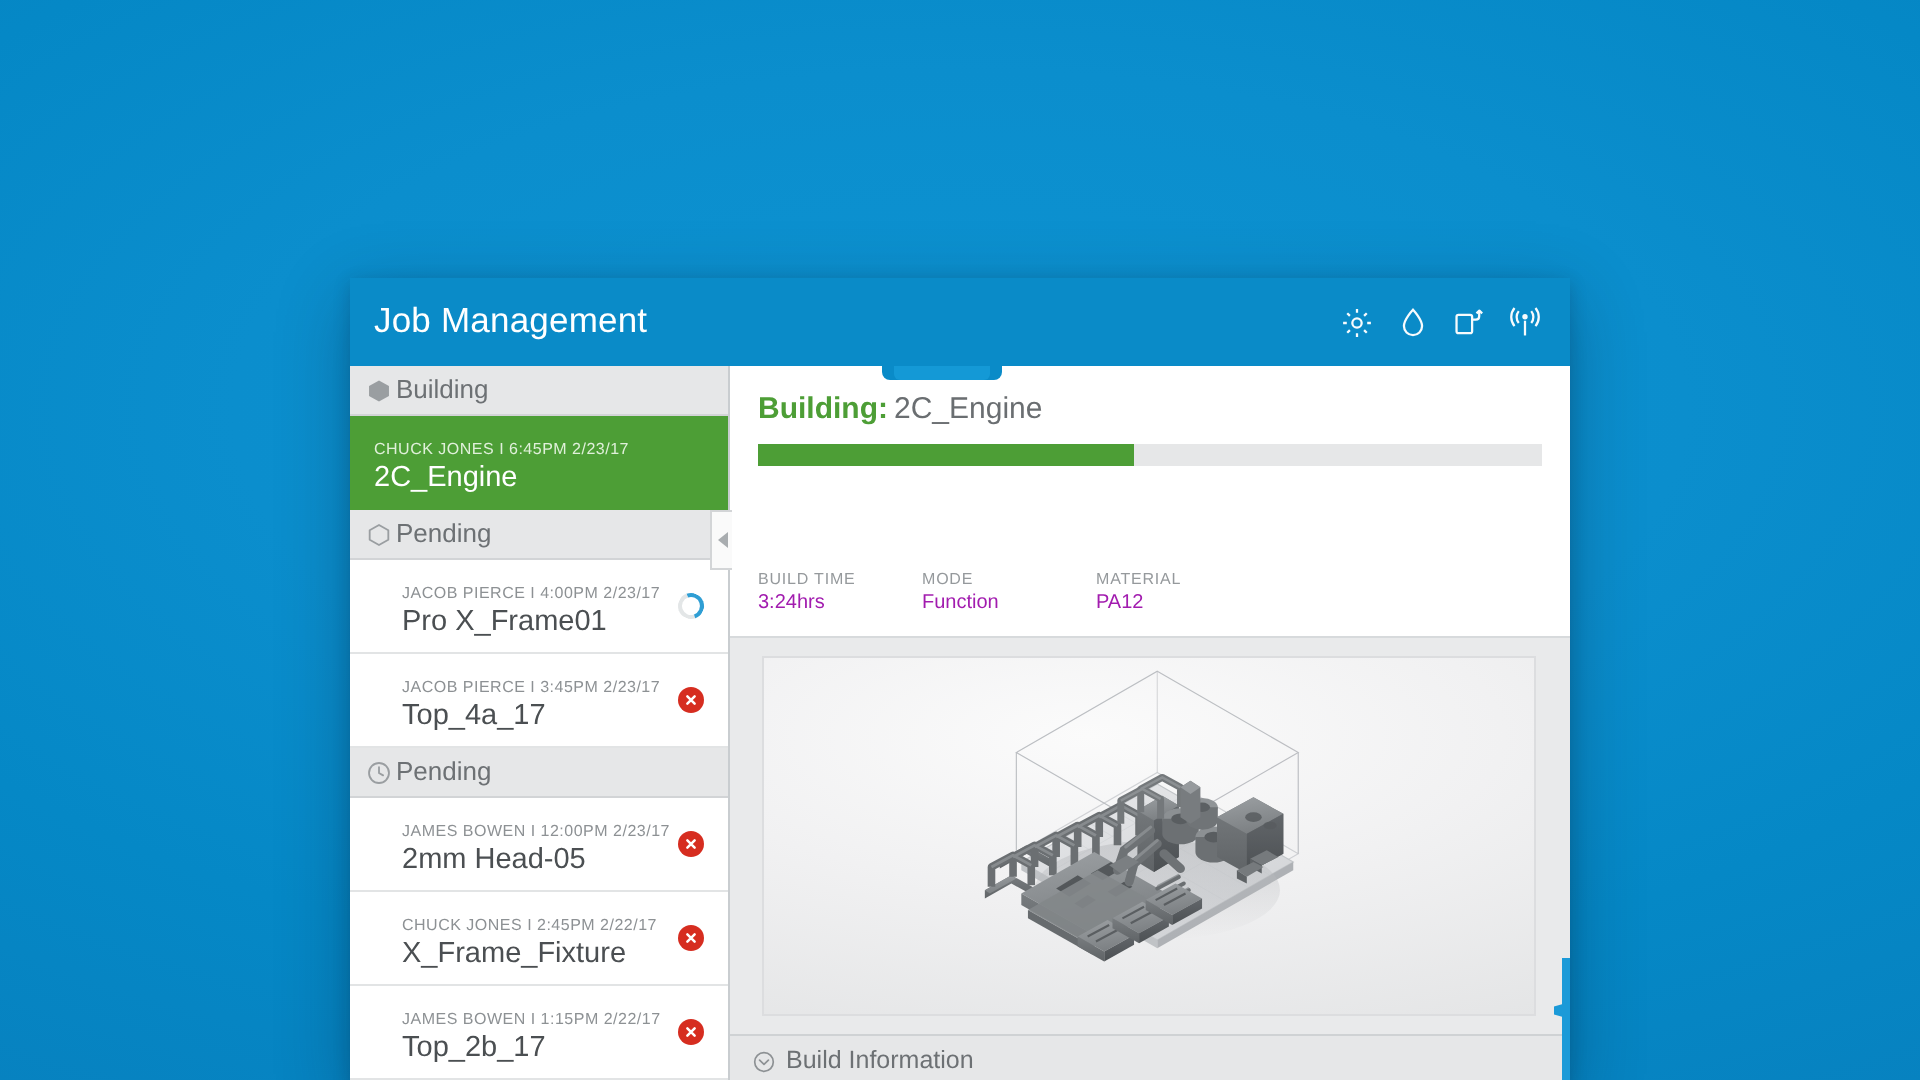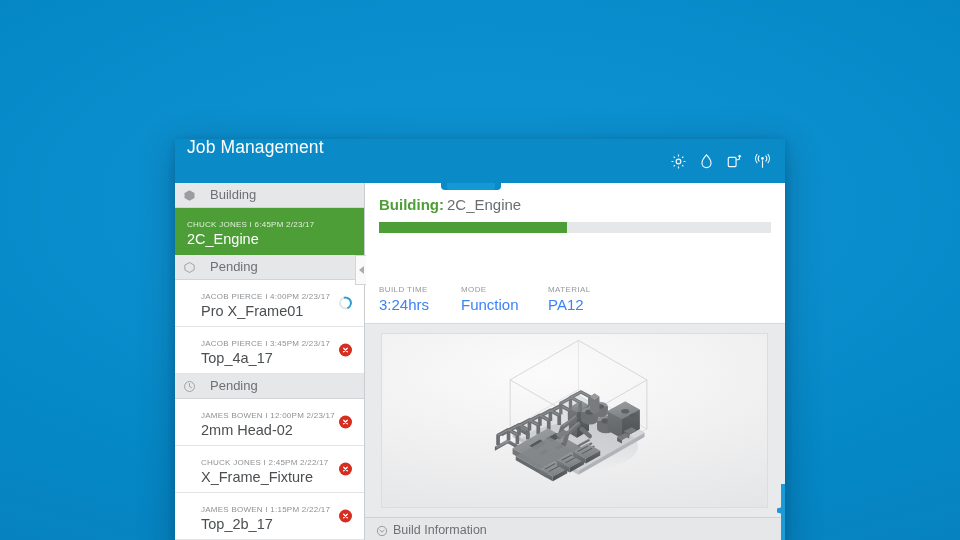--- a/index.html
+++ b/index.html
@@ -19,21 +19,21 @@
     background: #ffffff;
     box-shadow: 0 10px 34px rgba(0,22,45,.30), 0 2px 8px rgba(0,20,40,.18);
     overflow: hidden;
     display: flex; flex-direction: column;
   }
 
   
   .titlebar {
     height: 44px; flex: 0 0 44px;
     background: #0a8bc8;
-    display: flex; 
+    display: flex; align-items: center;
     padding: 0 14px 0 12px;
     gap: 46px;
   }
   .app-title {
     color: #ffffff; font-size: 17.5px; font-weight: 400;
     letter-spacing: .1px; line-height: 1;
   }
   .titlebar-icons { margin-left: auto; display: flex; align-items: center; gap: 11px; }
   .ticon { width: 17px; height: 17px; display: block; opacity: .97; }
   .ticon svg { display: block; }
@@ -45,21 +45,21 @@
   .sidebar {
     width: 190px; flex: 0 0 190px;
     background: #ffffff;
     border-right: 1px solid #c9cdd0;
     overflow: hidden;
     position: relative;
   }
   .sec-head {
     height: 25px; background: #e6e7e8;
     border-bottom: 1px solid #d2d4d6;
-    display: flex; align-items: center; gap: 14px;
+    display: flex; align-items: center; gap: 2px;
     padding-left: 8px;
     color: #6d7174; font-size: 13px;
   }
   .sec-head .sh-ico { width: 13px; height: 13px; display:block; flex:0 0 13px; }
   .sec-head .sh-label { line-height: 1; position: relative; top: -.5px; }
 
   .job {
     height: 47px; position: relative;
     border-bottom: 1px solid #e2e4e5;
     padding: 6px 8px 0 26px;
@@ -126,21 +126,21 @@
   .progress-fill { height: 100%; background: #4d9e36; }
 
   .stats { display: flex; margin-top: 9px; }
   .stat { padding-right: 10px; margin-top: 44px; }
   .stat:nth-child(1) { width: 82px; }
   .stat:nth-child(2) { width: 87px; }
   .stat-label {
     font-size: 8px; letter-spacing: .4px; color: #95999c;
     text-transform: uppercase; line-height: 1; margin-bottom: 3px;
   }
-  .stat-value { font-size: 15px; color: #3b82f6; line-height: 1.05; white-space: nowrap; }
+  .stat-value { font-size: 10px; color: #a21caf; line-height: 1.05; white-space: nowrap; }
 
   
   .viewer-wrap {
     flex: 1 1 auto; min-height: 0; background: #e9eaeb;
     padding: 9px 17px 9px 16px; position: relative;
   }
   .viewer {
     width: 100%; height: 100%;
     background:
       radial-gradient(ellipse 120% 95% at 42% 22%, #fbfbfb 0%, #f1f1f2 45%, #e3e4e5 100%);
@@ -278,21 +278,21 @@
           <svg viewBox="0 0 24 24" fill="none" stroke="#9a9ea1" stroke-width="1.7">
             <circle cx="12" cy="12" r="9.2"></circle>
             <path d="M12 6.6V12l3.8 2.2" stroke-linecap="round"></path>
           </svg>
         </span>
         <span class="sh-label">Pending</span>
       </div>
 
       <div class="job">
         <div class="job-meta">JAMES BOWEN  I  12:00PM 2/23/17</div>
-        <div class="job-name">2mm Head-02</div>
+        <div class="job-name">2mm Head-05</div>
         <div class="job-status">
           <div class="badge-x">
             <svg width="7" height="7" viewBox="0 0 10 10" stroke="#ffffff" stroke-width="1.8" stroke-linecap="round">
               <path d="M2.4 2.4 7.6 7.6M7.6 2.4 2.4 7.6"></path>
             </svg>
           </div>
         </div>
       </div>
 
       <div class="job">

